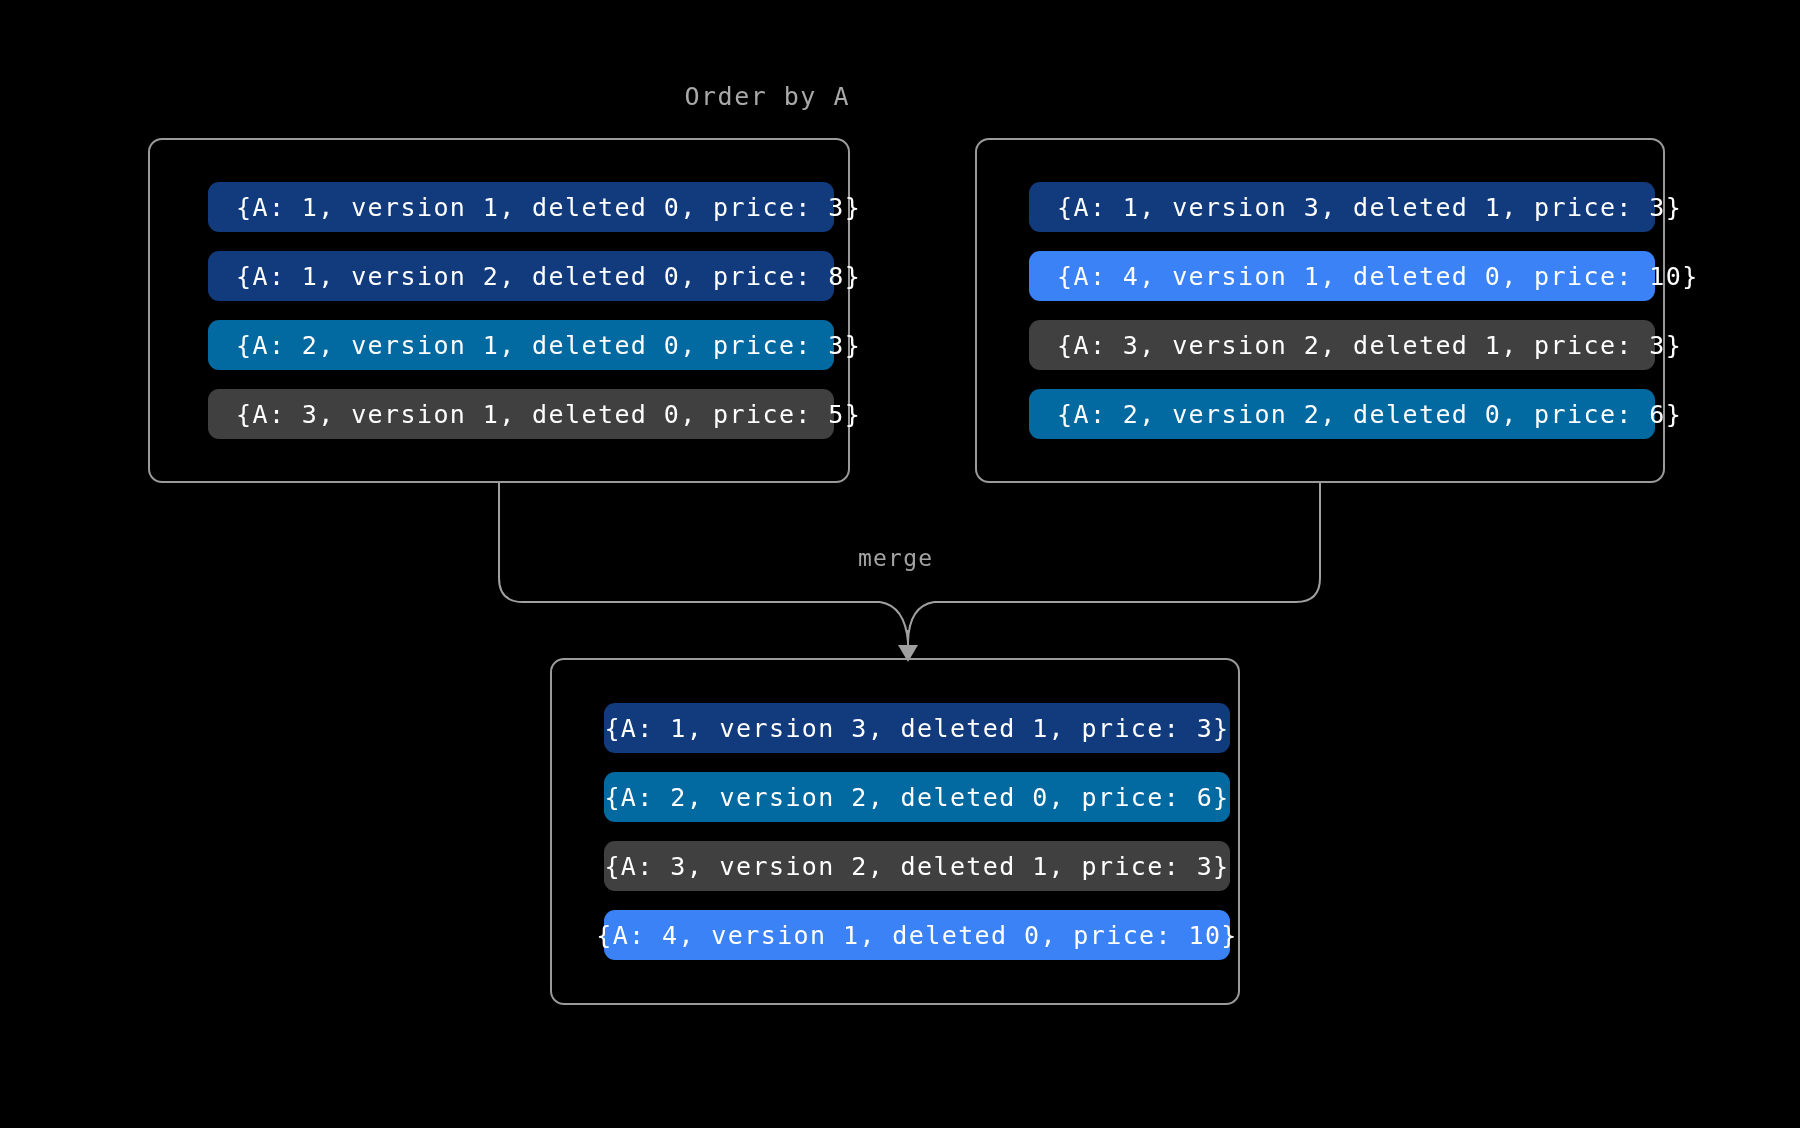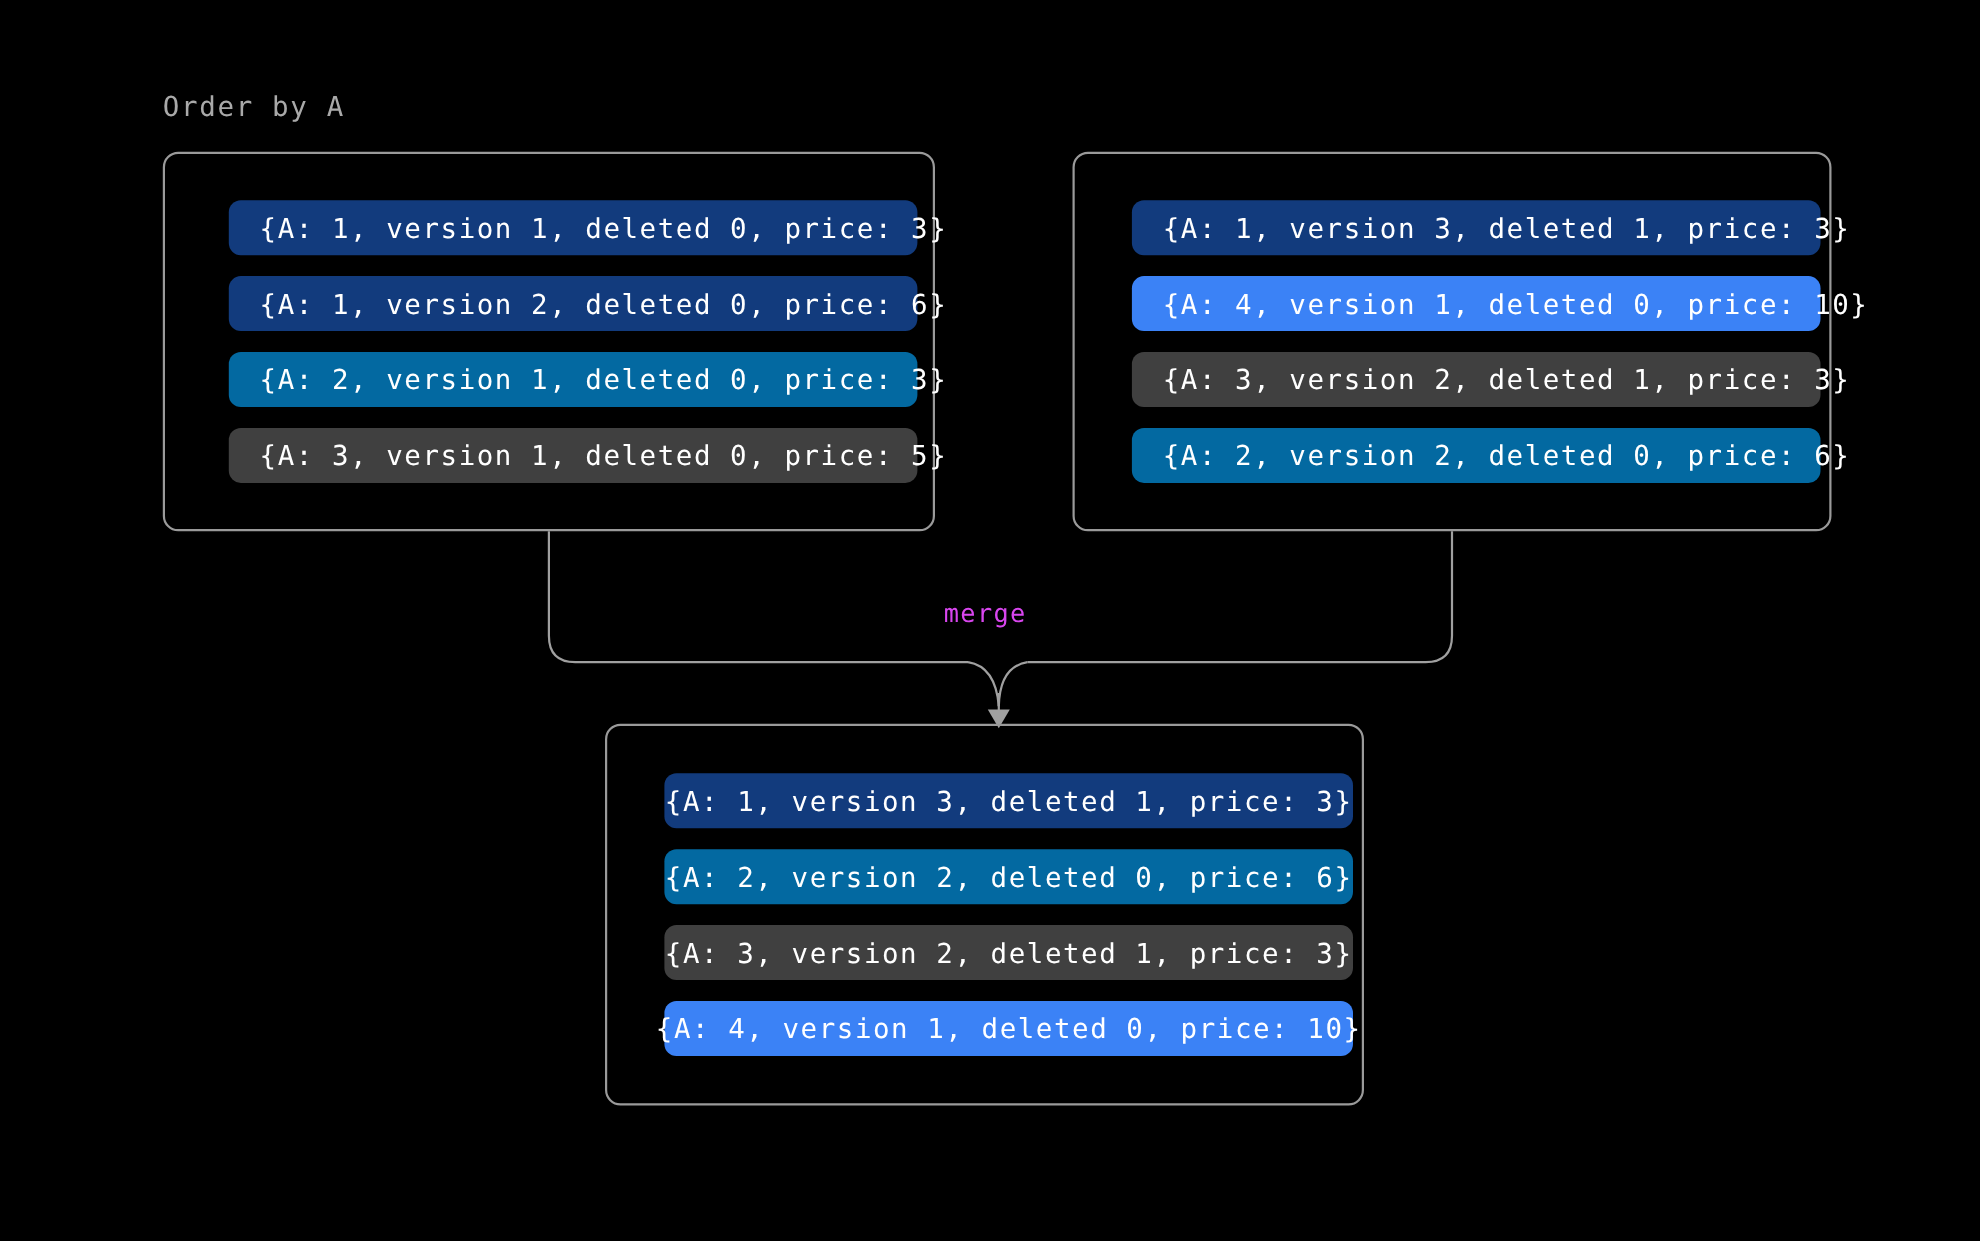--- a/index.html
+++ b/index.html
@@ -29,21 +29,21 @@
     pointer-events: none;
   }
 
   
   .panel-title {
     position: absolute;
     color: #a9a9a9;
     font-size: 25px;
     letter-spacing: 1.5px;
     white-space: nowrap;
-    text-align: left;
+    text-align: right;
     font-family: "DejaVu Sans Mono", "Liberation Mono", monospace;
   }
 
   
   .panel {
     position: absolute;
     border: 2px solid #9a9a9a;
     border-radius: 14px;
     box-sizing: border-box;
     background: transparent;
@@ -82,21 +82,21 @@
                        justify-content: center; padding-left: 0; }
 
   .c-blue   { background: #123b7d; }
   .c-green  { background: #0369a1; }
   .c-red    { background: #404040; }
   .c-purple { background: #3b82f6; }
 
   
   .merge-label {
     position: absolute;
-    color: #d946ef;
+    color: #a3a3a3;
     font-size: 23px;
     letter-spacing: 1.2px;
     white-space: nowrap;
     font-family: "DejaVu Sans Mono", "Liberation Mono", monospace;
   }
 </style>
 </head>
 <body>
 
 <div id="canvas">
@@ -113,21 +113,21 @@
     <path d="M 908 630 L 908 648" fill="none" stroke="#a0a0a0" stroke-width="2"></path>
 
     <path d="M 898 645 L 918 645 L 908 662 Z" fill="#a0a0a0"></path>
   </svg>
 
   <div class="panel-title" style="left:148px; top:82px; width:702px;">Order by A</div>
 
   <div class="panel panel-left" style="left:148px; top:138px; width:702px; height:345px;">
     <div class="rows">
       <div class="row c-blue">{A: 1, version 1, deleted 0, price: 3}</div>
-      <div class="row c-blue">{A: 1, version 2, deleted 0, price: 6}</div>
+      <div class="row c-blue">{A: 1, version 2, deleted 0, price: 8}</div>
       <div class="row c-green">{A: 2, version 1, deleted 0, price: 3}</div>
       <div class="row c-red">{A: 3, version 1, deleted 0, price: 5}</div>
     </div>
   </div>
 
 
   <div class="panel panel-right" style="left:975px; top:138px; width:690px; height:345px;">
     <div class="rows">
       <div class="row c-blue">{A: 1, version 3, deleted 1, price: 3}</div>
       <div class="row c-purple">{A: 4, version 1, deleted 0, price: 10}</div>

